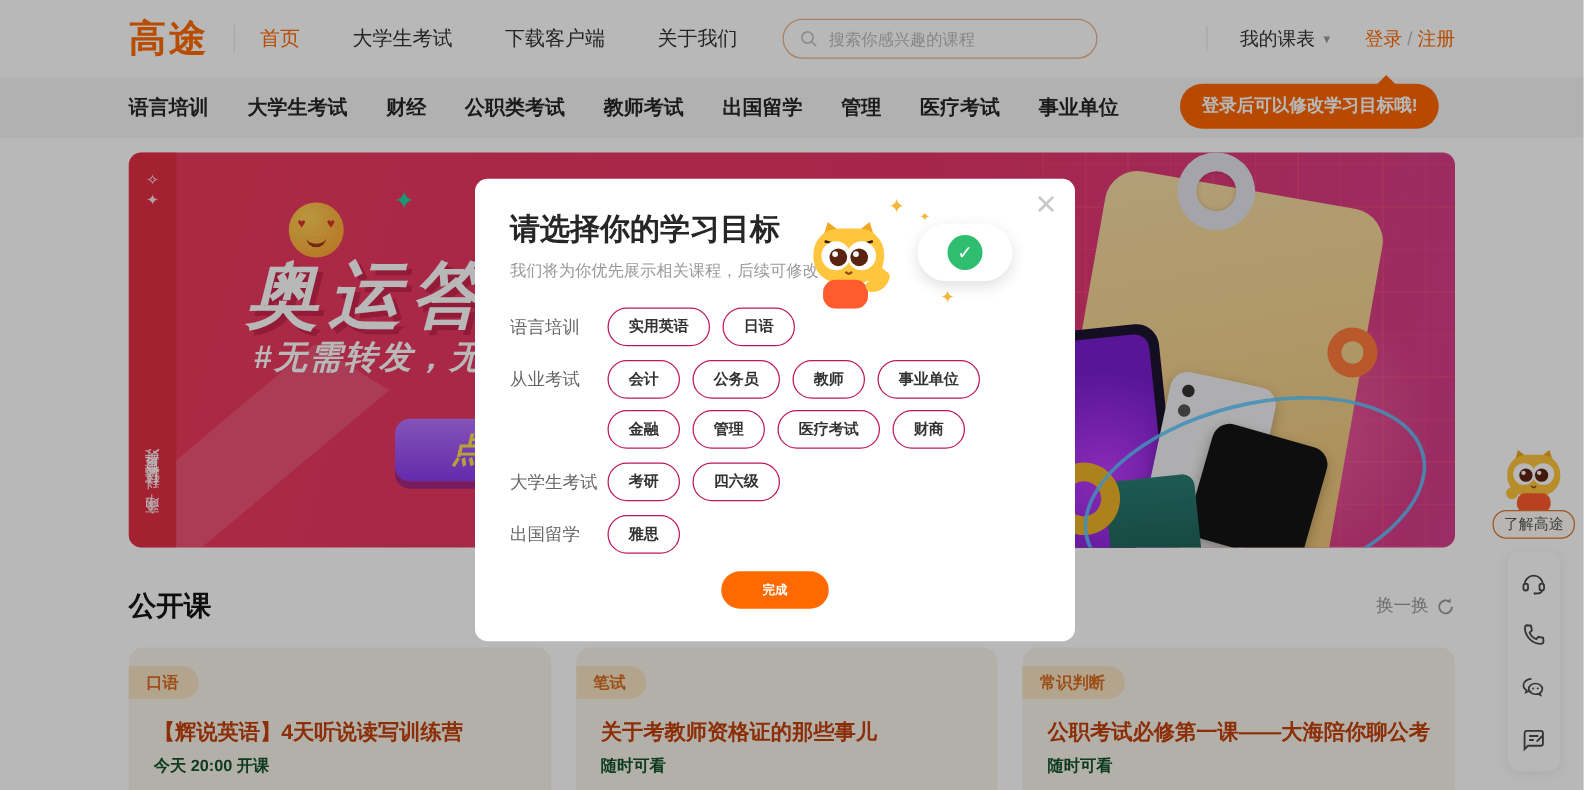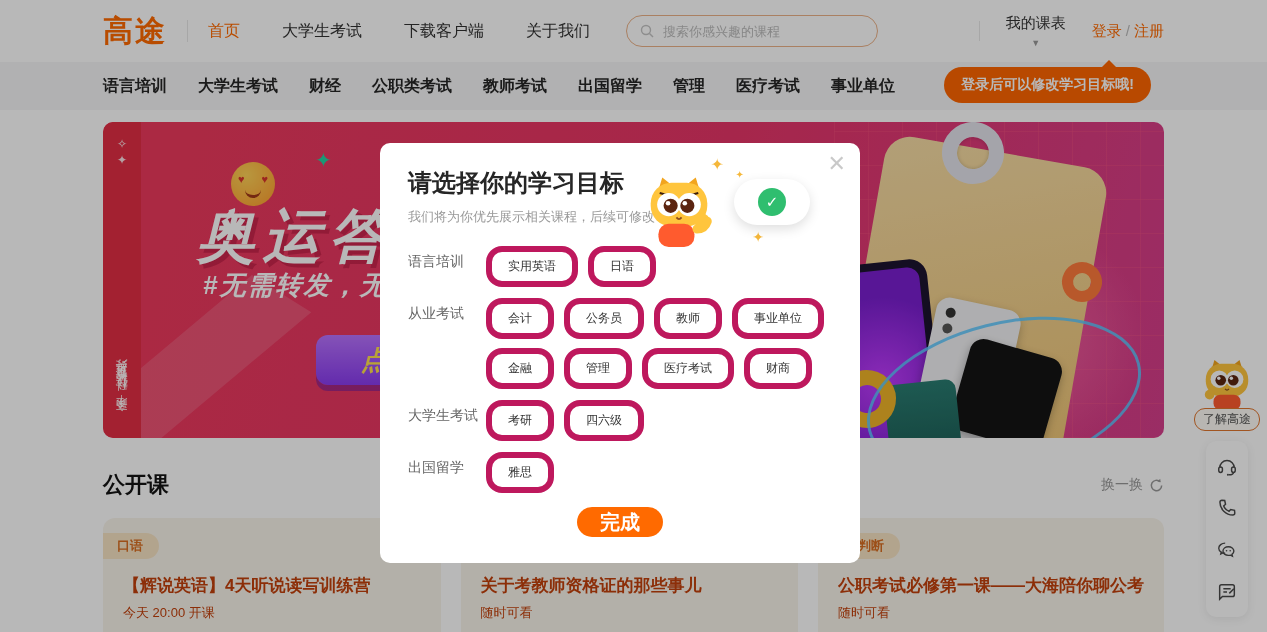--- a/index.html
+++ b/index.html
@@ -13,21 +13,21 @@
   .logo-divider { width:1px; height:22px; background:#e8e8e8; margin:0 20px; }
   .topnav { display:flex; gap:42px; font-size:16px; color:#333; }
   .topnav .nav-item { cursor:pointer; }
   .topnav .nav-item.active { color:#ff6a00; }
   .searchbox { margin-left:36px; width:252px; height:32px; border:1px solid #eab librar; }
   .searchbox { border:1px solid #ecb288; border-radius:16px; display:flex; align-items:center; padding:0 12px; }
   .searchbox input { border:none; outline:none; flex:1; font-size:13px; color:#666; background:transparent; }
   .searchbox input::placeholder { color:#bbb; }
   .hdr-right { margin-left:auto; display:flex; align-items:center; gap:26px; font-size:15px; }
   .hdr-vdiv { width:1px; height:20px; background:#e8e8e8; }
-  .my-schedule { color:#333; display:flex; align-items:center; gap:5px; cursor:pointer;flex-direction:column; }
+  .my-schedule { color:#333; display:flex; align-items:center; gap:5px; cursor:pointer; }
   .caret { font-size:9px; color:#999; }
   .auth { color:#ff6a00; cursor:pointer; }
   .auth .slash { color:#bbb; padding:0 4px; }
 
   
   .subnav { position:relative; height:48px; background:#f6f6f7; display:flex; align-items:center;
     padding:0 103px; gap:31px; font-size:16px; font-weight:700; color:#262626; }
   .subnav .subnav-item { cursor:pointer; white-space:nowrap; }
   .tooltip { position:absolute; right:116px; top:5px; background:#ff6600; color:#fff; font-size:14px;
     padding:9px 17px; border-radius:19px; z-index:5; white-space:nowrap; }
@@ -93,21 +93,21 @@
   .main { padding:32px 103px 0; }
   .section-head { display:flex; align-items:center; }
   .section-title { font-size:22px; font-weight:800; color:#141414; }
   .refresh { margin-left:auto; display:flex; align-items:center; gap:6px; color:#999; font-size:14px; cursor:pointer; }
   .cards { display:grid; grid-template-columns:repeat(3,1fr); gap:20px; margin-top:18px; }
   .card { background:#f9f4eb; border-radius:12px; height:150px; padding-top:15px; cursor:pointer; }
   .card-tag { display:inline-block; background:#f7e4c4; color:#d96e22; font-size:13px; font-weight:700;
     padding:4px 16px 4px 14px; border-radius:0 13px 13px 0; }
   .card-title { margin:15px 20px 7px; font-size:17px; font-weight:700; color:#c2410c; white-space:nowrap;
     overflow:hidden; text-overflow:ellipsis; }
-  .card-sub { margin:0 20px; font-size:13px; color:#c2410c; }
+  .card-sub { margin:0 20px; font-size:13px; color:#14532d;font-weight:bold; }
 
   
   .floatbar { position:absolute; right:5px; top:358px; width:70px; display:flex; flex-direction:column;
     align-items:center; z-index:30; }
   .float-pill { margin-top:-4px; border:1px solid #e0762f; background:#fffdf7; color:#555; font-size:12px;
     padding:2px 8px; border-radius:11px; white-space:nowrap; cursor:pointer; }
   .float-panel { margin-top:10px; width:42px; background:#fff; border-radius:10px; padding:14px 0;
     display:flex; flex-direction:column; align-items:center; gap:20px; box-shadow:0 2px 10px rgba(0,0,0,.08); }
   .float-panel .ficon { cursor:pointer; display:flex; }
 
@@ -125,24 +125,24 @@
   .mm-check { width:28px; height:28px; border-radius:50%; background:#2fbe6f; color:#fff; font-size:15px;
     font-weight:bold; display:flex; align-items:center; justify-content:center; }
   .mm-spark { position:absolute; color:#f5b73a; }
   .mm-s1 { right:96px; top:-2px; font-size:16px; }
   .mm-s2 { right:76px; top:12px; font-size:10px; }
   .mm-s3 { right:56px; top:72px; font-size:14px; }
   .goal-groups { margin-top:20px; }
   .goal-row { display:flex; margin-bottom:11px; }
   .goal-label { width:78px; flex:none; padding-top:7px; font-size:14px; color:#666; }
   .goal-chips { flex:1; display:flex; flex-wrap:wrap; gap:9px 10px; }
-  .chip { padding:6px 16px; border:6px solid #be185d; border-radius:16px; font-size:12px; font-weight:400;
+  .chip { padding:6px 16px; border:1px solid #be185d; border-radius:16px; font-size:12px; font-weight:700;
     color:#333; background:#fff; cursor:pointer; min-width:56px; text-align:center; }
   .submit-btn { display:block; margin:14px auto 0; width:86px; height:30px; border:none; border-radius:15px;
-    background:#ff6a00; color:#fff; font-size:20px; font-weight:700; cursor:pointer;
+    background:#ff6a00; color:#fff; font-size:10px; font-weight:700; cursor:pointer;
     font-family:"Liberation Sans","DejaVu Sans",sans-serif; }
 </style>
 </head>
 <body>
 
 <div class="header">
   <div class="logo">高途</div>
   <div class="logo-divider"></div>
   <div class="topnav">
     <span class="nav-item active">首页</span>

